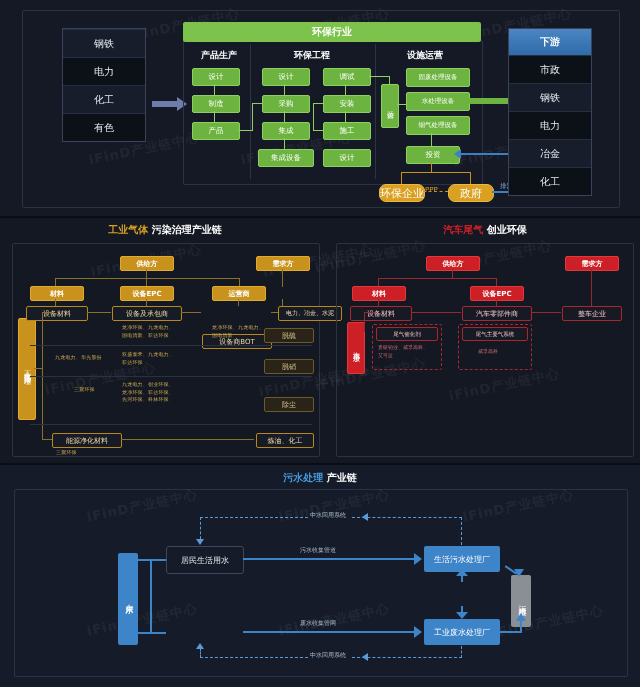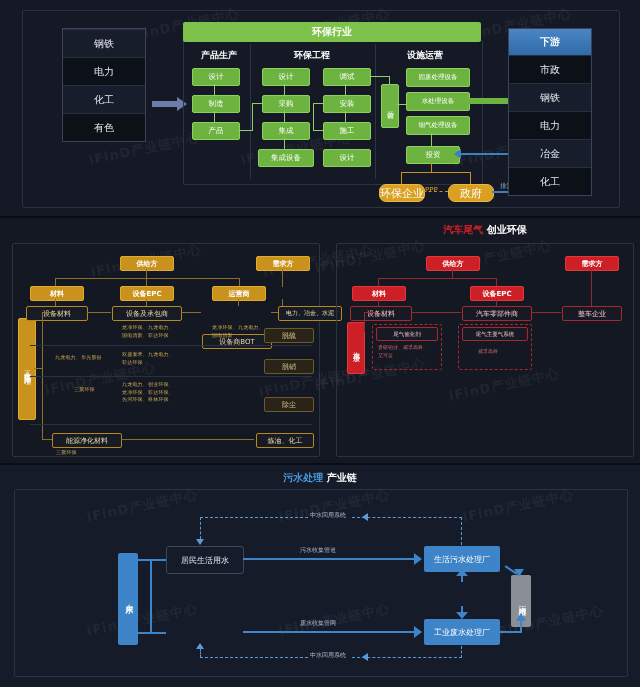--- a/index.html
+++ b/index.html
@@ -168,20 +168,23 @@
     <div class="ud-item">冶金</div>
     <div class="ud-item">化工</div>
   </div>
 </div>
 
 <div class="divider" style="top:216px;"></div>
 
 <div class="panel" id="panel-mid">
 
   <div style="position:absolute;left:0;top:0;width:330px;height:247px;">
+    <div style="position:absolute;top:5px;width:330px;text-align:center;font-size:10px;font-weight:bold;">
+      <span style="color:#d9a021;">工业气体</span><span style="color:#fff;">&nbsp;</span><span style="color:#fff;">污染治理产业链</span>
+    </div>
     <div class="frame" style="left:12px;top:25px;width:306px;height:212px;"></div>
 
     <div class="wm" style="left:90px;top:34px;">iFinD产业链中心</div>
     <div class="wm" style="left:262px;top:34px;">iFinD产业链中心</div>
     <div class="wm" style="left:44px;top:152px;">iFinD产业链中心</div>
     <div class="wm" style="left:258px;top:154px;">iFinD产业链中心</div>
 
     <div class="gold-fill vert" style="left:18px;top:100px;width:16px;height:100px;font-size:7px;font-weight:normal;">工业气体污染治理</div>
 
     <div class="gold-fill" style="left:120px;top:38px;width:52px;height:13px;">供给方</div>

